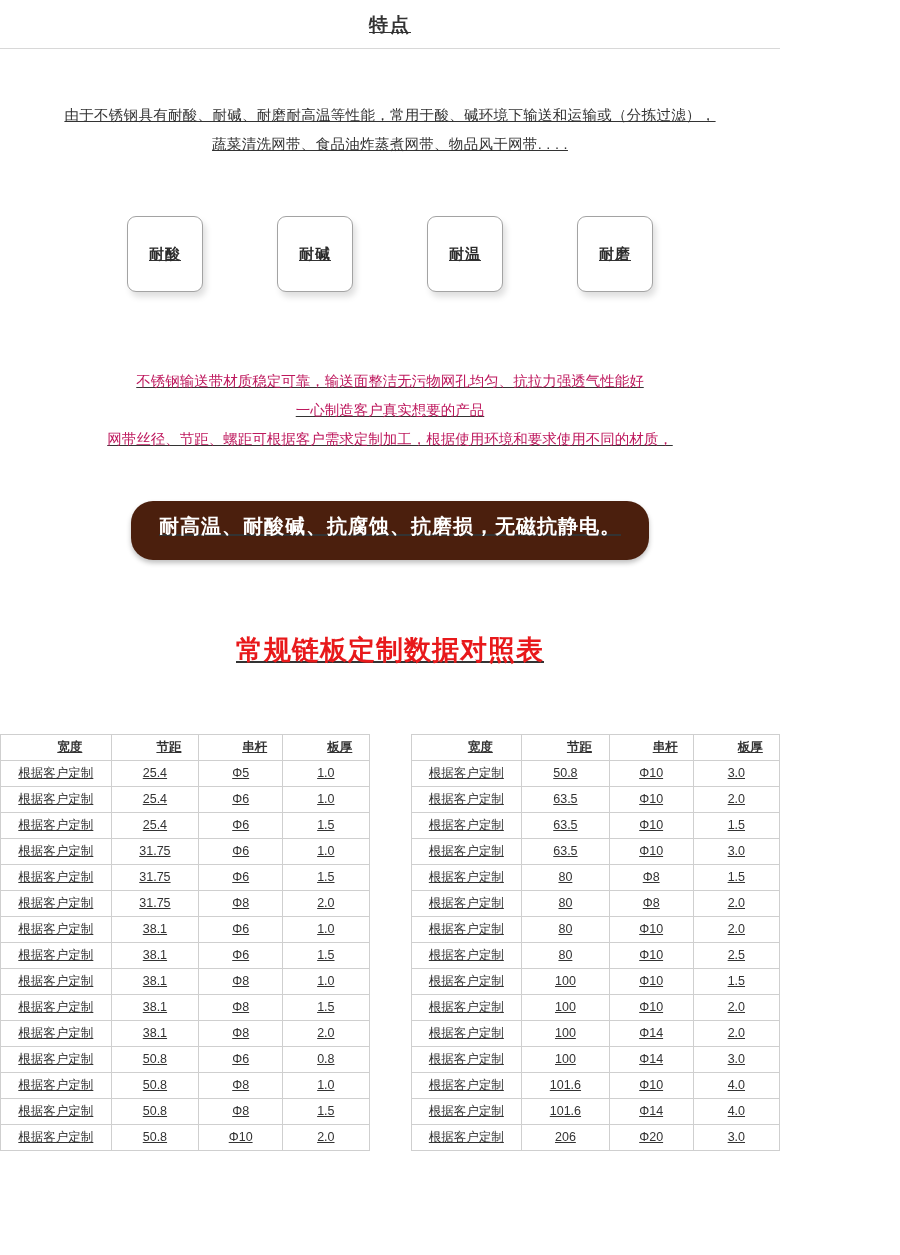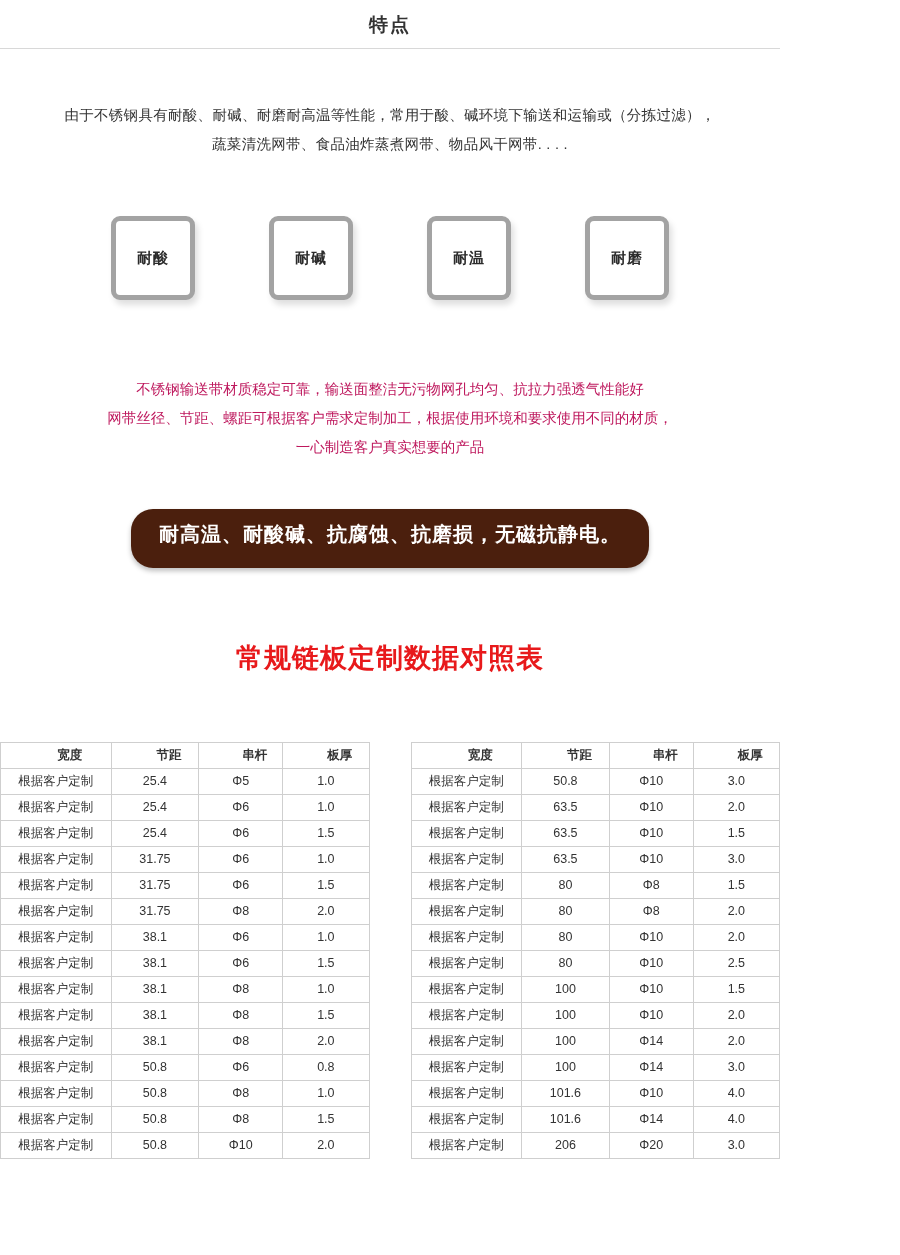--- a/index.html
+++ b/index.html
@@ -12,20 +12,21 @@
     background: #ffffff;
     font-family: "Liberation Sans", sans-serif;
     color: #333;
     -webkit-font-smoothing: antialiased;
   }
   .page {
     position: relative;
     width: 780px;
     min-height: 1255px;
     overflow: hidden;
+    text-decoration: underline;
   }
 
   
   .header {
     padding-top: 10px;
     text-align: center;
   }
   .header-title {
     font-size: 19px;
     font-weight: bold;
@@ -57,21 +58,21 @@
   .features {
     margin-top: 57px;
     display: flex;
     justify-content: center;
     align-items: flex-start;
     gap: 74px;
   }
   .feature-box {
     width: 74px;
     height: 74px;
-    border: 5px solid #a3a3a3;
+    border: 1px solid #a3a3a3;
     border-radius: 9px;
     background: #fff;
     display: flex;
     align-items: center;
     justify-content: center;
     box-shadow: 3px 5px 6px rgba(0,0,0,0.13);
   }
   .feature-label {
     font-size: 15px;
     font-weight: bold;
@@ -185,22 +186,22 @@
     <div class="feature-box">
       <span class="feature-label">耐温</span>
     </div>
     <div class="feature-box">
       <span class="feature-label">耐磨</span>
     </div>
   </div>
 
   <div class="desc">
     <span class="line">不锈钢输送带材质稳定可靠，输送面整洁无污物网孔均匀、抗拉力强透气性能好</span>
+    <span class="line">一心制造客户真实想要的产品</span>
     <span class="line">网带丝径、节距、螺距可根据客户需求定制加工，根据使用环境和要求使用不同的材质，</span>
-    <span class="line">一心制造客户真实想要的产品</span>
   </div>
 
   <div class="banner-wrap">
     <div class="banner">耐高温、耐酸碱、抗腐蚀、抗磨损，无磁抗静电。</div>
   </div>
 
   <div class="table-title">常规链板定制数据对照表</div>
 
   <div class="tables">
 

